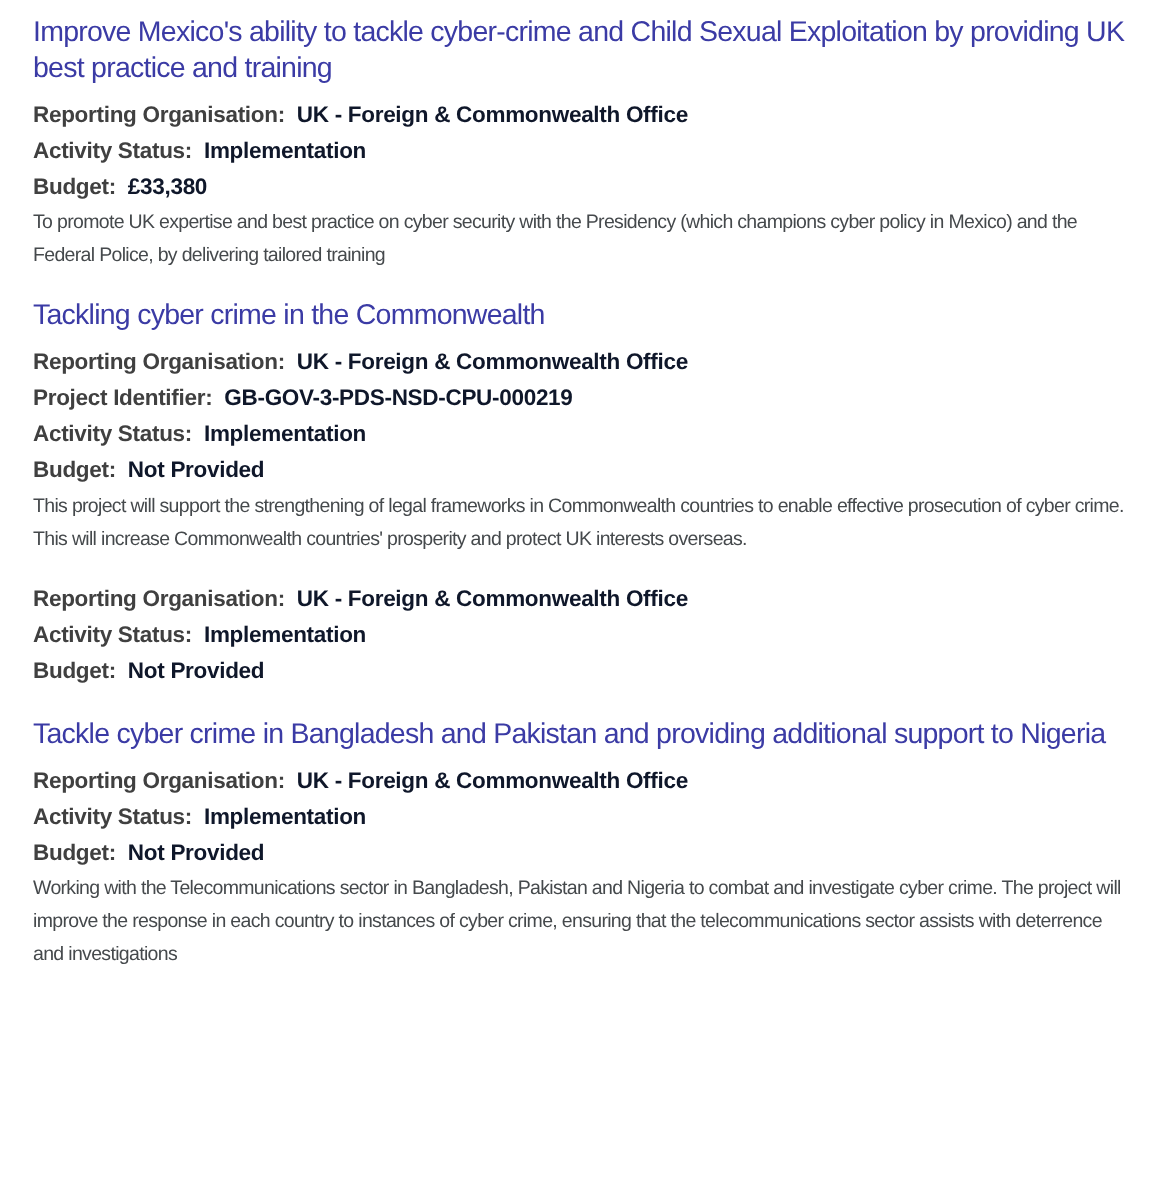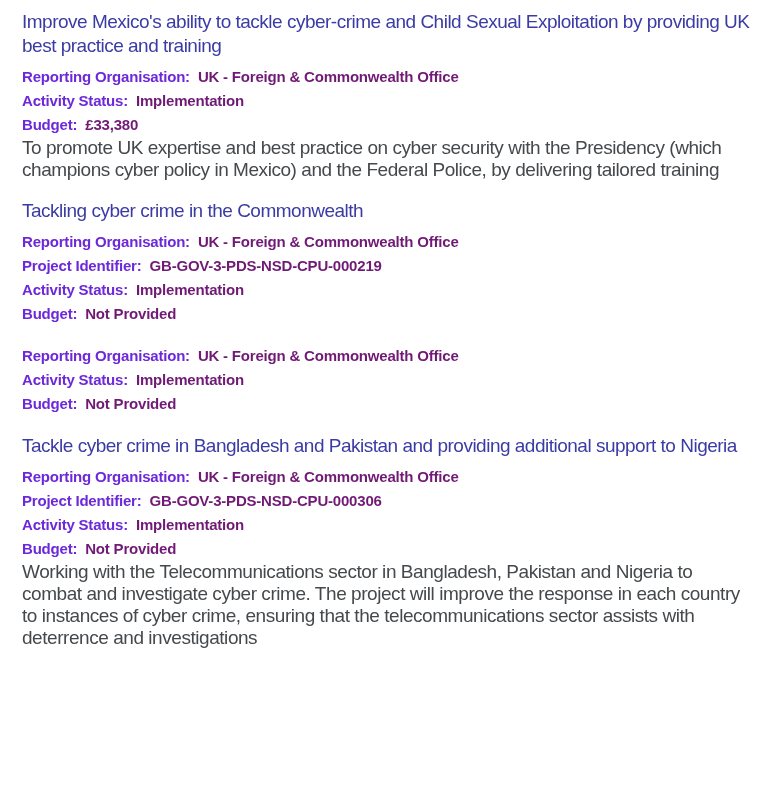--- a/index.html
+++ b/index.html
@@ -32,32 +32,32 @@
     cursor: pointer;
   }
   .meta {
     margin: 0;
     font-size: 15px;
     line-height: 24px;
     letter-spacing: -0.2px;
   }
   .label {
     font-weight: bold;
-    color: #6d28d9;
+    color: #404040;
   }
   .value {
     font-weight: bold;
-    color: #701a75;
+    color: #0f172a;
     text-decoration: none;
     margin-left: 4px;
   }
   a.value { cursor: pointer; }
   .desc {
     margin: 0;
-    font-size: 19px;
+    font-size: 13px;
     line-height: 22px;
     letter-spacing: -0.45px;
     color: #45494c;
   }
 </style>
 </head>
 <body>
 
 <div class="results">
   <article class="project">
@@ -92,20 +92,21 @@
       <a href="#" class="value">GB-GOV-3-PDS-NSD-CPU-000219</a>
     </p>
     <p class="meta">
       <span class="label">Activity Status:</span>
       <span class="value">Implementation</span>
     </p>
     <p class="meta">
       <span class="label">Budget:</span>
       <span class="value">Not Provided</span>
     </p>
+    <p class="desc">This project will support the strengthening of legal frameworks in Commonwealth countries to enable effective prosecution of cyber crime. This will increase Commonwealth countries' prosperity and protect UK interests overseas.</p>
   </article>
 
   <article class="project">
     <p class="meta">
       <span class="label">Reporting Organisation:</span>
       <a href="#" class="value">UK - Foreign &amp; Commonwealth Office</a>
     </p>
     <p class="meta">
       <span class="label">Activity Status:</span>
       <span class="value">Implementation</span>
@@ -118,24 +119,20 @@
 
   <article class="project">
     <h3 class="title">
       <a href="#" class="title-link">Tackle cyber crime in Bangladesh and Pakistan and providing additional support to Nigeria</a>
     </h3>
     <p class="meta">
       <span class="label">Reporting Organisation:</span>
       <a href="#" class="value">UK - Foreign &amp; Commonwealth Office</a>
     </p>
     <p class="meta">
-      <span class="label">Project Identifier:</span>
-      <a href="#" class="value">GB-GOV-3-PDS-NSD-CPU-000306</a>
-    </p>
-    <p class="meta">
       <span class="label">Activity Status:</span>
       <span class="value">Implementation</span>
     </p>
     <p class="meta">
       <span class="label">Budget:</span>
       <span class="value">Not Provided</span>
     </p>
     <p class="desc">Working with the Telecommunications sector in Bangladesh, Pakistan and Nigeria to combat and investigate cyber crime. The project will improve the response in each country to instances of cyber crime, ensuring that the telecommunications sector assists with deterrence and investigations</p>
   </article>
 </div>

